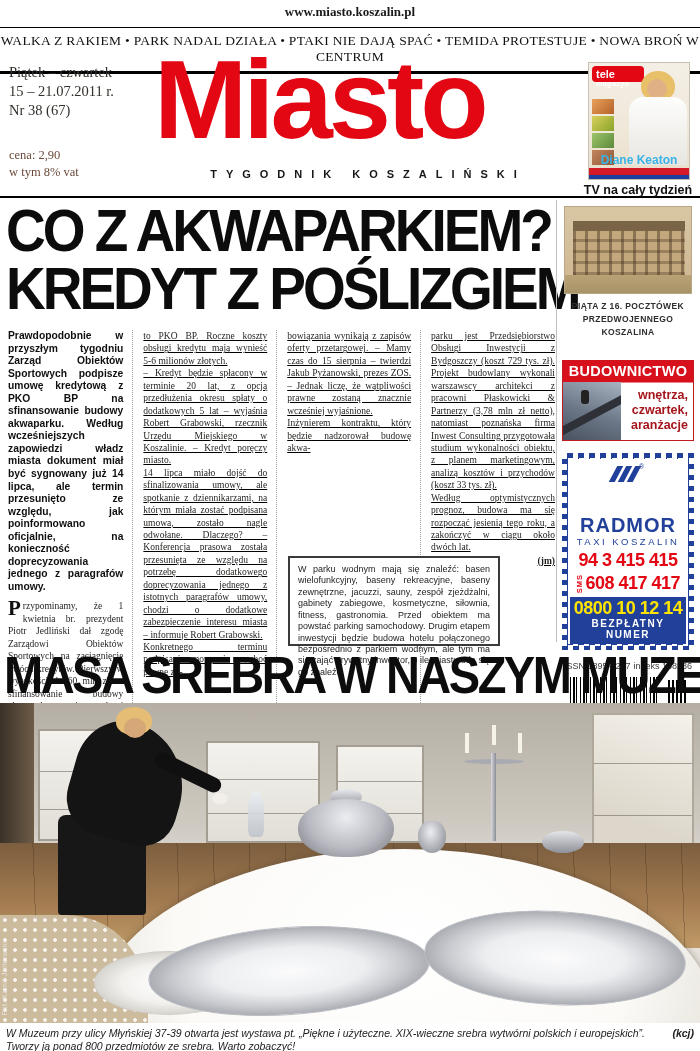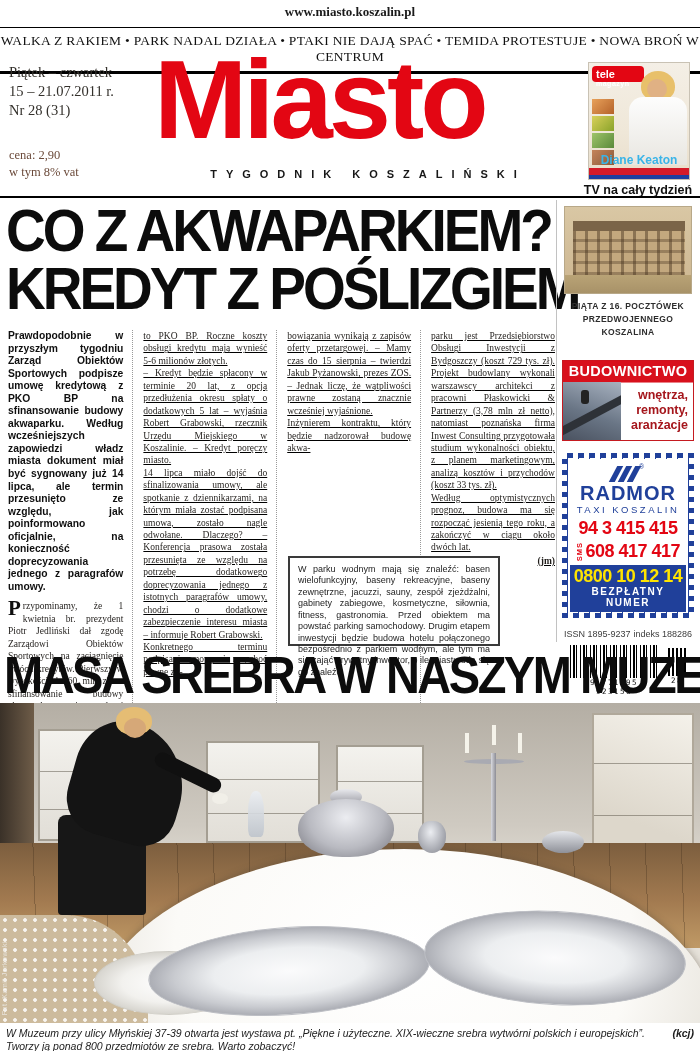--- a/index.html
+++ b/index.html
@@ -124,21 +124,21 @@
   .ad-taxi { margin-top:12px; padding:6px;
              background:repeating-conic-gradient(#20409a 0% 25%, #ffffff 0% 50%);
              background-size:11px 11px; }
   .ad-taxi-in { background:#fff; padding:4px 2px 0; text-align:center; }
   .taxi-logo { height:20px; position:relative; }
   .taxi-bar { display:inline-block; width:6px; height:16px; background:#20409a;
               transform:skewX(-28deg); margin:0 1.5px; vertical-align:middle; }
   .taxi-reg { font-family:"Liberation Sans", sans-serif; font-size:7px; color:#20409a;
               vertical-align:top; }
   .taxi-name { font-family:"Liberation Sans", sans-serif; font-weight:bold;
-               font-size:20px; letter-spacing:1px; color:#20409a; line-height:1; }
+               font-size:20px; letter-spacing:1px; color:#20409a; line-height:1;margin-top:32px; }
   .taxi-sub { font-family:"Liberation Sans", sans-serif; font-size:9.5px;
               letter-spacing:2.5px; color:#20409a; margin-top:1px; }
   .taxi-phone { font-family:"Liberation Sans", sans-serif; font-weight:bold;
                 font-size:18px; color:#e30613; line-height:1.12; letter-spacing:-.5px;
                 white-space:nowrap; margin-top:3px; }
   .taxi-sms-row { display:flex; align-items:center; justify-content:center; }
   .taxi-sms { writing-mode:vertical-rl; transform:rotate(180deg);
               font-family:"Liberation Sans", sans-serif; font-weight:bold;
               font-size:7.5px; color:#e30613; letter-spacing:1px; margin-right:1px; }
   .taxi-free-band { margin-top:3px; background:#20409a; padding:2px 0 4px; }
@@ -247,21 +247,21 @@
 <body>
 
 <div class="page">
 
   <div class="url">www.miasto.koszalin.pl</div>
   <div class="ticker">WALKA Z RAKIEM • PARK NADAL DZIAŁA • PTAKI NIE DAJĄ SPAĆ • TEMIDA PROTESTUJE • NOWA BROŃ W CENTRUM</div>
 
   <div class="issue-info">
     <span>Piątek – czwartek</span>
     <span>15 – 21.07.2011 r.</span>
-    <span>Nr 28 (31)</span>
+    <span>Nr 38 (67)</span>
   </div>
   <div class="price-info">
     <span>cena: 2,90</span>
     <span>w tym 8% vat</span>
   </div>
   <div class="logo">Miasto</div>
   <div class="tagline">TYGODNIK KOSZALIŃSKI</div>
 
   <div class="tv-cover">
     <div class="tv-head">
@@ -330,21 +330,21 @@
 
     <div class="ad-bud">
       <div class="ad-bud-title">BUDOWNICTWO</div>
       <div class="ad-bud-body">
         <div class="ad-bud-photo">
           <div class="ad-bud-beam"></div>
           <div class="ad-bud-worker"></div>
         </div>
         <div class="ad-bud-text">
           <span>wnętrza,</span>
-          <span>remonty,</span>
+          <span>czwartek,</span>
           <span>aranżacje</span>
         </div>
       </div>
     </div>
 
     <div class="ad-taxi">
       <div class="ad-taxi-in">
         <div class="taxi-logo">
           <span class="taxi-bar"></span><span class="taxi-bar"></span><span class="taxi-bar"></span><span class="taxi-reg">®</span>
         </div>

